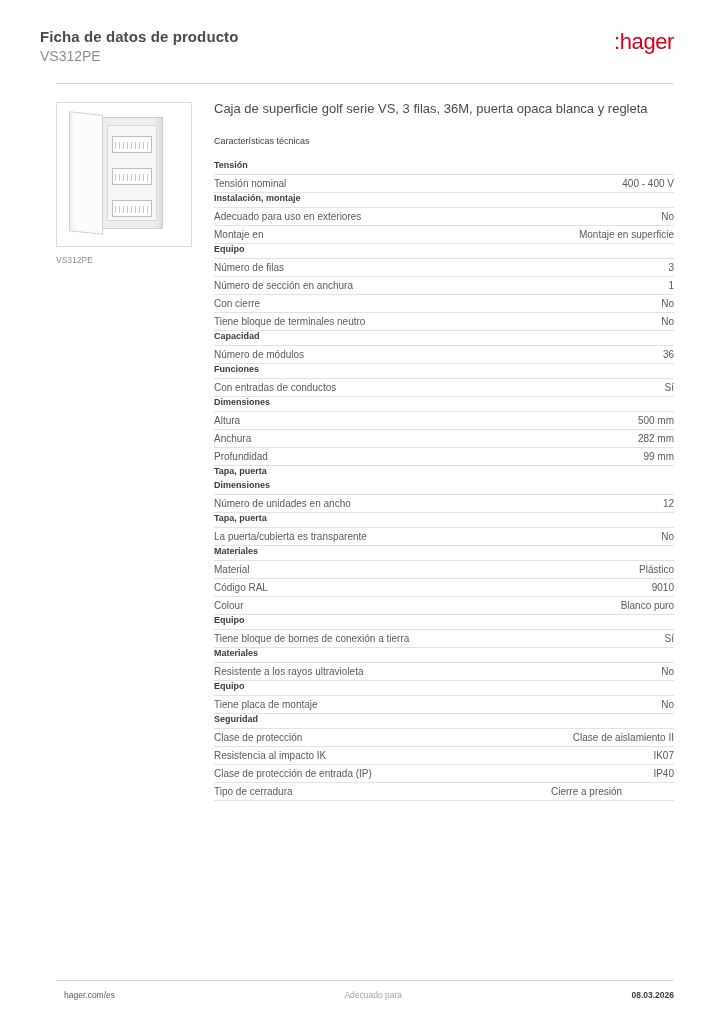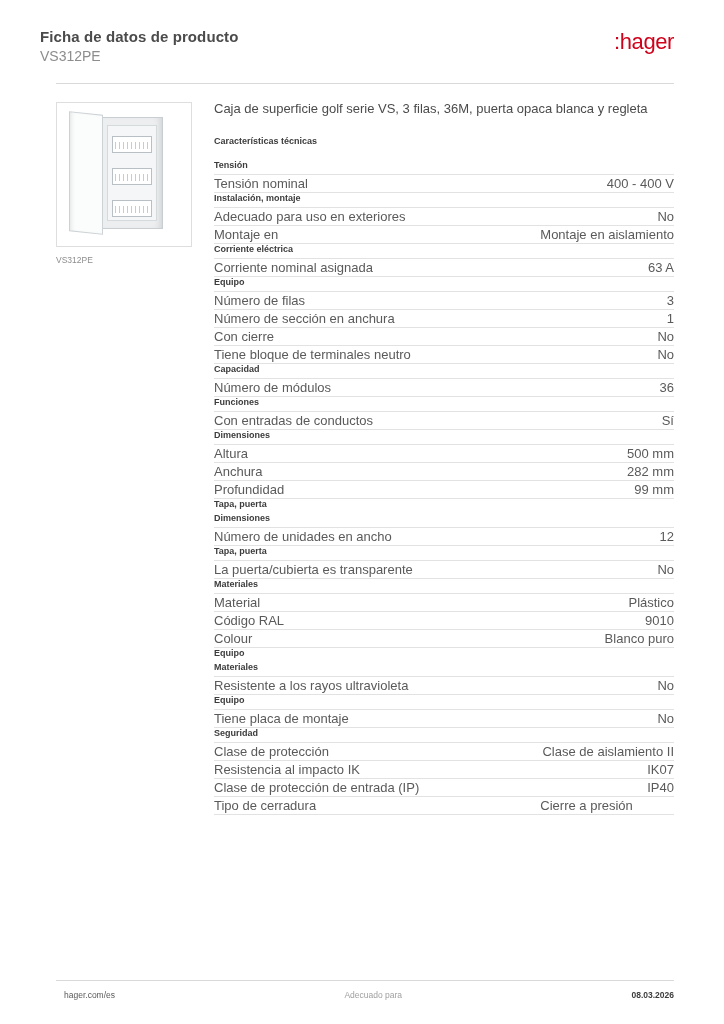--- a/index.html
+++ b/index.html
@@ -124,40 +124,40 @@
   }
 
   .intro {
     font-size: 13px;
     color: #4b4b4b;
     line-height: 14px;
     margin: 0 0 20px 0;
   }
   .specs-title {
     font-size: 9px;
-    font-weight: bold;
+    font-weight: normal;
     color: #3c3c3c;
     margin: 0 0 14px 0;
   }
   .group { margin-bottom: 0; }
   .group-title {
     font-size: 9px;
     font-weight: bold;
     color: #3c3c3c;
     margin: 0 0 2px 0;
     padding-bottom: 2px;
   }
   table.spec-table {
     width: 100%;
     border-collapse: collapse;
     table-layout: fixed;
   }
   table.spec-table tr { }
   table.spec-table td {
-    font-size: 13px;
+    font-size: 10px;
     color: #5a5a5a;
     padding: 3px 0 3px 0;
     border-bottom: 1px solid #e2e2e2;
     vertical-align: top;
     line-height: 11px;
   }
   table.spec-table tr:first-child td { border-top: 1px solid #e2e2e2; }
   td.label { width: 62%; }
   td.value { width: 38%; text-align: right; }
   .value .multi { display: block; text-align: center; }
@@ -233,32 +233,21 @@
           <div class="group">
             <div class="group-title">Instalación, montaje</div>
             <table class="spec-table">
               <tbody>
                 <tr>
                   <td class="label">Adecuado para uso en exteriores</td>
                   <td class="value">No</td>
                 </tr>
                 <tr>
                   <td class="label">Montaje en</td>
-                  <td class="value">Montaje en aislamiento</td>
-                </tr>
-              </tbody>
-            </table>
-          </div>
-          <div class="group">
-            <div class="group-title">Corriente eléctrica</div>
-            <table class="spec-table">
-              <tbody>
-                <tr>
-                  <td class="label">Corriente nominal asignada</td>
-                  <td class="value">63 A</td>
+                  <td class="value">Montaje en superficie</td>
                 </tr>
               </tbody>
             </table>
           </div>
           <div class="group">
             <div class="group-title">Equipo</div>
             <table class="spec-table">
               <tbody>
                 <tr>
                   <td class="label">Número de filas</td>
@@ -359,20 +348,28 @@
                 </tr>
                 <tr>
                   <td class="label">Colour</td>
                   <td class="value">Blanco puro</td>
                 </tr>
               </tbody>
             </table>
           </div>
           <div class="group">
             <div class="group-title">Equipo</div>
+            <table class="spec-table">
+              <tbody>
+                <tr>
+                  <td class="label">Tiene bloque de bornes de conexión a tierra</td>
+                  <td class="value">Sí</td>
+                </tr>
+              </tbody>
+            </table>
           </div>
           <div class="group">
             <div class="group-title">Materiales</div>
             <table class="spec-table">
               <tbody>
                 <tr>
                   <td class="label">Resistente a los rayos ultravioleta</td>
                   <td class="value">No</td>
                 </tr>
               </tbody>

